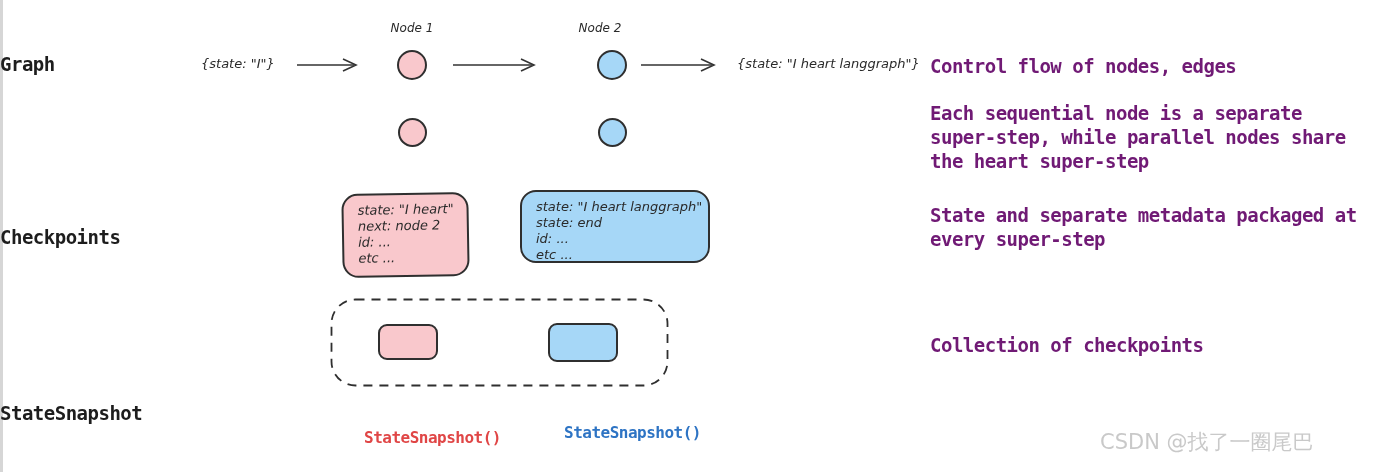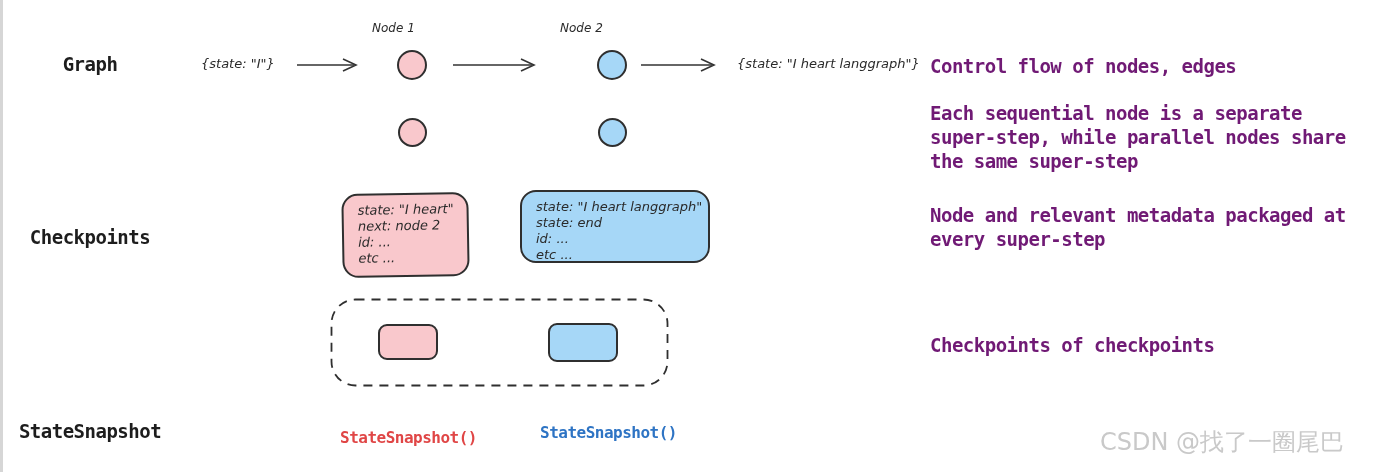--- a/index.html
+++ b/index.html
@@ -5,35 +5,35 @@
   html,body { margin:0; padding:0; background:#fff; }
   #canvas {
     position:relative; width:1373px; height:472px;
     background:#ffffff; overflow:hidden;
     font-family:"DejaVu Sans Mono", monospace; color:#1d1d1d;
   }
   .left-edge {
     position:absolute; left:0; top:0; width:3px; height:472px; background:#d6d6d6;
   }
   .row-label {
-    position:absolute; left:0; width:180px; text-align:center;
+    position:absolute; left:0; width:180px; text-align:left;
     font:700 19px/22px "DejaVu Sans Mono", monospace; color:#1d1d1d;
     letter-spacing:-0.5px; white-space:nowrap;
   }
   .desc {
     position:absolute; left:930px; width:432px;
     font:700 19px/24px "DejaVu Sans Mono", monospace; color:#701a75;
     letter-spacing:-0.5px;
   }
   .hand {
     position:absolute; font-family:"DejaVu Sans", sans-serif; font-style:italic;
     color:#2a2a2a; white-space:nowrap;
   }
   .state-text { font-size:13px; }
-  .node-label { font-size:12px; text-align:left; width:80px; }
+  .node-label { font-size:12px; text-align:center; width:80px; }
   .node-circle {
     position:absolute; width:30px; height:30px; box-sizing:border-box;
     border:2px solid #2f2f2f; border-radius:50%;
   }
   .pink-fill { background:#f9c8cc; }
   .blue-fill { background:#a6d7f7; }
   .checkpoint-box {
     position:absolute; box-sizing:border-box;
     border:2px solid #2f2f2f; border-radius:16px;
     padding:7px 12px 0 14px;
@@ -41,41 +41,41 @@
   .checkpoint-box .cp-line {
     font-family:"DejaVu Sans", sans-serif; font-style:italic;
     font-size:13px; line-height:16px; color:#2a2a2a; white-space:nowrap;
   }
   .thread-inner-rect {
     position:absolute; box-sizing:border-box;
     border:2px solid #2f2f2f; border-radius:9px;
   }
   .snapshot-call {
     position:absolute; font:700 16px/18px "DejaVu Sans Mono", monospace;
-    letter-spacing:-0.5px; white-space:nowrap;
+    letter-spacing:-0.5px; white-space:nowrap;margin-left:24px;
   }
   .snapshot-red { color:#e04646; }
   .snapshot-blue { color:#2e74c4; }
   .arrow-svg { position:absolute; }
   .watermark {
     position:absolute; left:1100px; top:428px;
-    font-family:"DejaVu Sans", sans-serif; font-size:24px; line-height:28px;
+    font-family:"DejaVu Sans", sans-serif; font-size:21px; line-height:28px;
     color:#c9c9c9; white-space:nowrap;
     text-shadow:1px 1px 0 rgba(255,255,255,0.9);
   }
 </style>
 </head>
 <body>
 
 <div id="canvas">
   <div class="left-edge"></div>
 
   <div class="row-label" style="top:53px">Graph</div>
   <div class="row-label" style="top:226px">Checkpoints</div>
-  <div class="row-label" style="top:420px">StateSnapshot</div>
+  <div class="row-label" style="top:402px">StateSnapshot</div>
 
   <div class="hand state-text" style="left:201px; top:56px">{state: "I"}</div>
 
   <svg class="arrow-svg" style="left:296px; top:57px" width="62" height="16" viewBox="0 0 62 16">
     <line x1="1" y1="8" x2="58" y2="8" stroke="#333" stroke-width="1.6"></line>
     <polyline points="47,2 60,8 47,14" fill="none" stroke="#333" stroke-width="1.6"></polyline>
   </svg>
 
   <div class="hand node-label" style="left:372px; top:21px">Node 1</div>
   <div class="node-circle pink-fill" style="left:397px; top:50px"></div>
@@ -115,18 +115,18 @@
   <svg class="arrow-svg" style="left:330px; top:298px" width="339" height="89" viewBox="0 0 339 89">
     <rect x="1.5" y="1.5" width="336" height="86" rx="24" ry="24" fill="none" stroke="#2f2f2f" stroke-width="1.8" stroke-dasharray="9 7"></rect>
   </svg>
   <div class="thread-inner-rect pink-fill" style="left:378px; top:324px; width:60px; height:36px"></div>
   <div class="thread-inner-rect blue-fill" style="left:548px; top:323px; width:70px; height:39px"></div>
 
   <div class="snapshot-call snapshot-red" style="left:340px; top:429px">StateSnapshot()</div>
   <div class="snapshot-call snapshot-blue" style="left:540px; top:424px">StateSnapshot()</div>
 
   <div class="desc" style="top:54px">Control flow of nodes, edges</div>
-  <div class="desc" style="top:101px">Each sequential node is a separate super-step, while parallel nodes share the same super-step</div>
-  <div class="desc" style="top:203px">Node and relevant metadata packaged at every super-step</div>
-  <div class="desc" style="top:333px">Checkpoints of checkpoints</div>
+  <div class="desc" style="top:101px">Each sequential node is a separate super-step, while parallel nodes share the heart super-step</div>
+  <div class="desc" style="top:203px">State and separate metadata packaged at every super-step</div>
+  <div class="desc" style="top:333px">Collection of checkpoints</div>
 
   <div class="watermark">CSDN @找了一圈尾巴</div>
 </div>
 
 </body></html>

